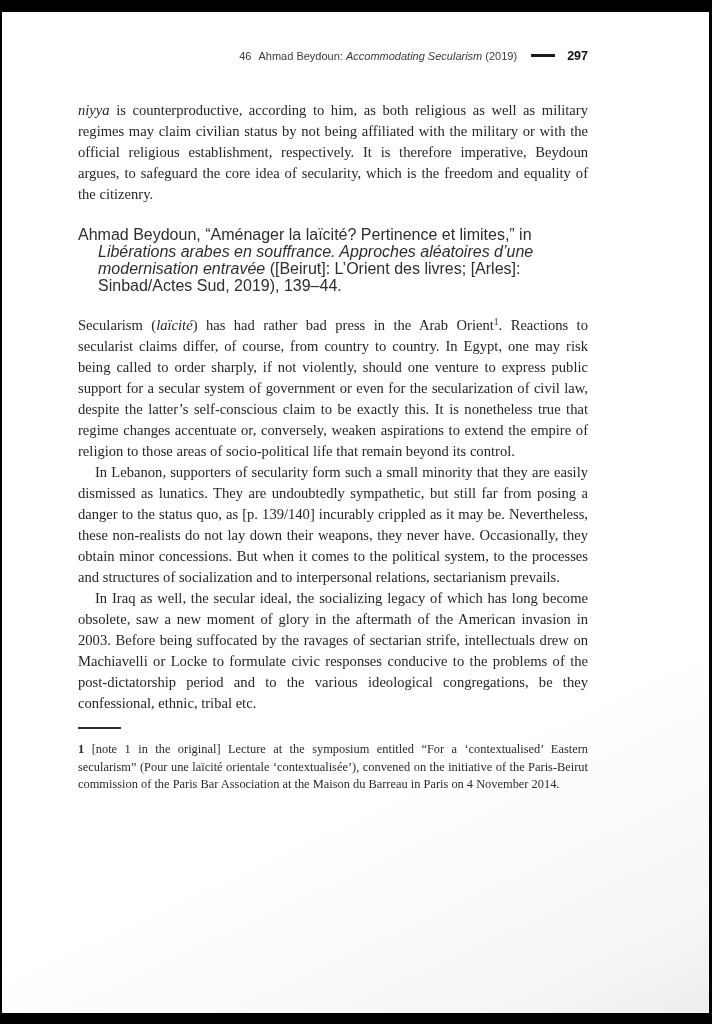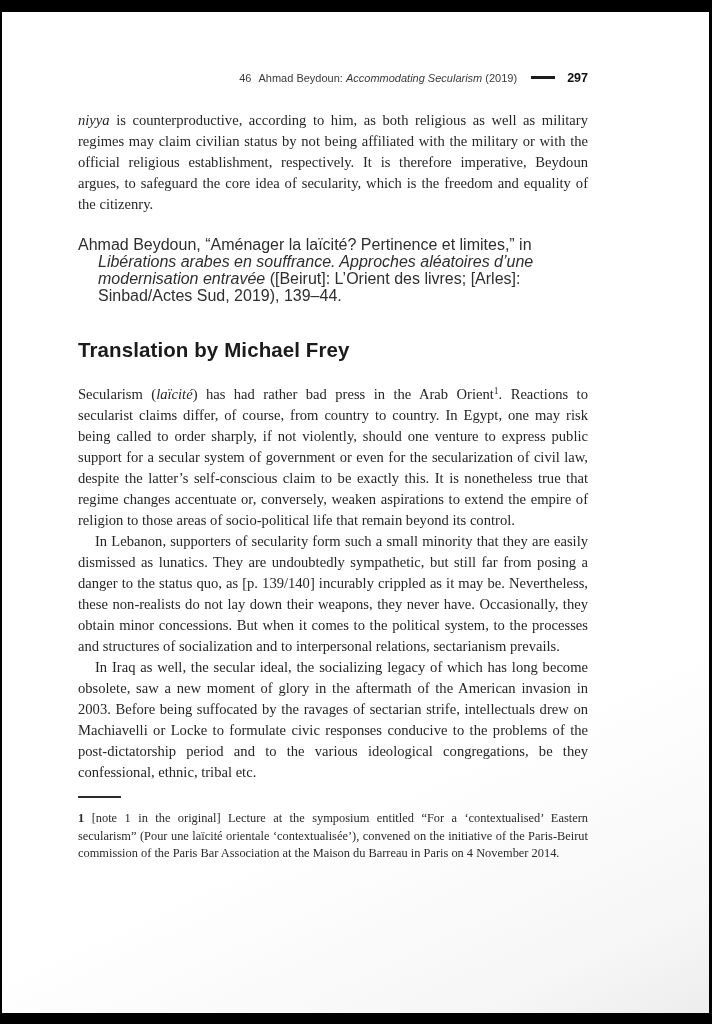--- a/index.html
+++ b/index.html
@@ -26,25 +26,25 @@
     background: linear-gradient(155deg, #ffffff 0%, #ffffff 72%, #f6f6f6 92%, #ededed 100%);
   }
   .content {
     position: absolute;
     left: 76px;
     top: 0;
     width: 510px;
   }
   
   .running-head {
-    margin-top: 56px;
+    margin-top: 38px;
     text-align: right;
     font-family: "Liberation Sans", sans-serif;
     font-size: 11px;
-    line-height: 20px;
+    line-height: 12px;
     color: #3a3a3a;
     white-space: nowrap;
   }
   .running-head .chap-no { margin-right: 7px; }
   .running-head .it { font-style: italic; }
   .head-rule {
     display: inline-block;
     width: 24px;
     height: 3px;
     background: #1c1c1c;
@@ -63,21 +63,21 @@
     color: #262626;
     text-align: justify;
     margin: 0;
   }
   .serif-par .it { font-style: italic; }
   .serif-par sup {
     font-size: 9.5px;
     line-height: 0;
     vertical-align: 5px;
   }
-  .intro-par { margin-top: 22px; }
+  .intro-par { margin-top: 38px; }
   .indent { text-indent: 17px; }
   
   .h1 {
     font-family: "Liberation Sans", sans-serif;
     font-weight: bold;
     font-size: 20.5px;
     line-height: 26px;
     color: #1b1b1b;
     margin: 0;
     letter-spacing: 0.1px;
@@ -128,21 +128,20 @@
 
       <div class="running-head">
         <span class="chap-no">46</span><span>Ahmad Beydoun: </span><span class="it">Accommodating Secularism</span><span> (2019)</span><span class="head-rule"></span><span class="page-no">297</span>
       </div>
 
       <p class="serif-par intro-par"><span class="it">niyya</span><span> is counterproductive, according to him, as both religious as well as military regimes may claim civilian status by not being affiliated with the military or with the official religious establishment, respectively. It is therefore imperative, Beydoun argues, to safeguard the core idea of secularity, which is the freedom and equality of the citizenry.</span></p>
 
 
       <p class="citation"><span>Ahmad Beydoun, “Aménager la laïcité? Pertinence et limites,” in </span><span class="it">Libérations arabes en souffrance. Approches aléatoires d’une modernisation entravée</span><span> ([Beirut]: L’Orient des livres; [Arles]: Sinbad/Actes Sud, 2019), 139–44.</span></p>
 
-      <h1 class="h1 h1-translation">Translation by Michael Frey</h1>
 
 
       <div class="body-block">
         <p class="serif-par"><span>Secularism (</span><span class="it">laïcité</span><span>) has had rather bad press in the Arab Orient</span><sup>1</sup><span>. Reactions to secularist claims differ, of course, from country to country. In Egypt, one may risk being called to order sharply, if not violently, should one venture to express public support for a secular system of government or even for the secularization of civil law, despite the latter’s self-conscious claim to be exactly this. It is nonetheless true that regime changes accentuate or, conversely, weaken aspirations to extend the empire of religion to those areas of socio-political life that remain beyond its control.</span></p>
         <p class="serif-par indent"><span>In Lebanon, supporters of secularity form such a small minority that they are easily dismissed as lunatics. They are undoubtedly sympathetic, but still far from posing a danger to the status quo, as [p. 139/140] incurably crippled as it may be. Nevertheless, these non-realists do not lay down their weapons, they never have. Occasionally, they obtain minor concessions. But when it comes to the political system, to the processes and structures of socialization and to interpersonal relations, sectarianism prevails.</span></p>
         <p class="serif-par indent"><span>In Iraq as well, the secular ideal, the socializing legacy of which has long become obsolete, saw a new moment of glory in the aftermath of the American invasion in 2003. Before being suffocated by the ravages of sectarian strife, intellectuals drew on Machiavelli or Locke to formulate civic responses conducive to the problems of the post-dictatorship period and to the various ideological congregations, be they confessional, ethnic, tribal etc.</span></p>
       </div>
 
       <div class="fn-rule"></div>
 

